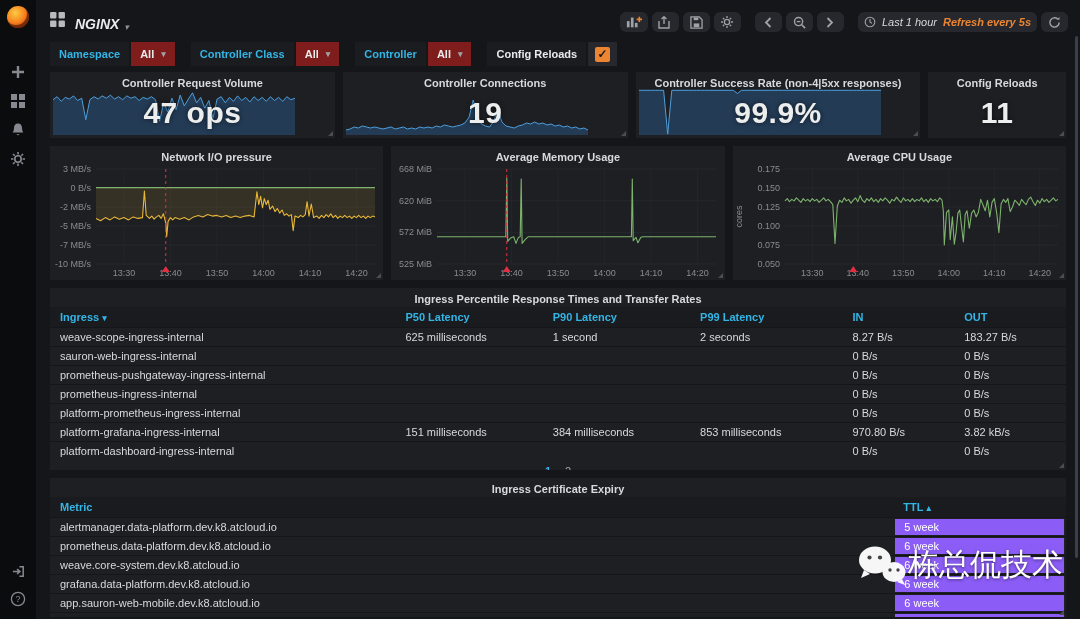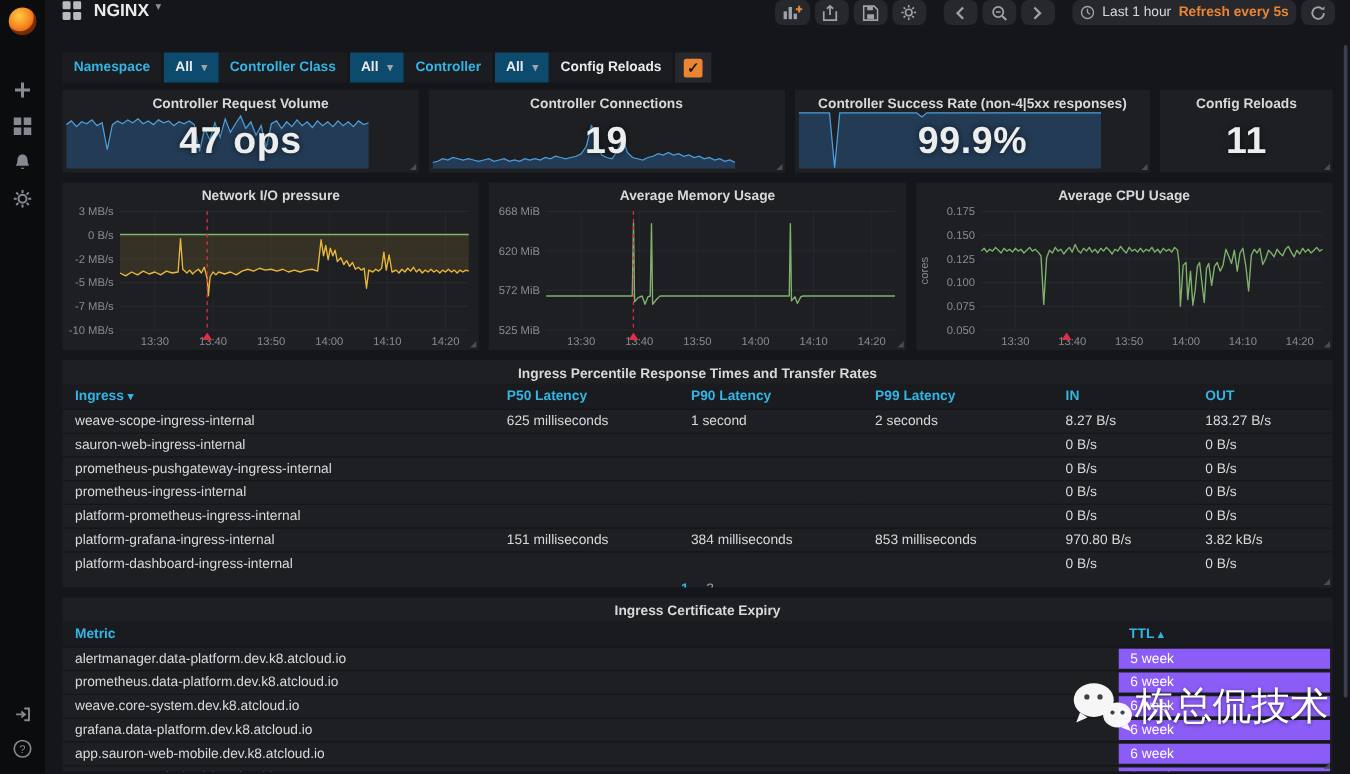--- a/index.html
+++ b/index.html
@@ -12,34 +12,34 @@
   .sidebar { position:absolute; left:0; top:0; width:36px; height:619px; background:#0b0c0e;
     display:flex; flex-direction:column; align-items:center; z-index:5; }
   .logo { width:22px; height:22px; margin-top:6px; border-radius:50%;
     background:radial-gradient(circle at 38% 32%, #fbcb43 0%, #f6861f 45%, #e03c0c 80%, #a82806 100%);
     box-shadow:inset -2px -3px 0 rgba(20,10,0,.55); }
   .side-icons { display:flex; flex-direction:column; align-items:center; margin-top:36px; gap:13px; }
   .side-bottom { margin-top:auto; margin-bottom:12px; display:flex; flex-direction:column; align-items:center; gap:12px; }
   .sicon svg { display:block; }
   
   .main { position:absolute; left:36px; top:0; width:1044px; height:619px; }
-  .topnav { height:32px; display:flex; align-items:flex-start; padding:0 12px 0 13px; }
+  .topnav { height:32px; display:flex; align-items:flex-end; padding:0 12px 0 13px;font-style:italic; }
   .dash-title { color:#e9eaeb; font-size:14px; font-weight:bold; margin-left:9px; }
   .title-caret { color:#8e9196; font-size:9px; margin-left:5px; }
   .topnav-right { margin-left:auto; display:flex; align-items:center; gap:4px; }
   .tbtn { background:#26282d; border-radius:6px; height:20px; min-width:27px; padding:0 6px;
     display:flex; align-items:center; justify-content:center; color:#9fa2a7; }
   .tgroup { display:flex; gap:4px; margin-left:10px; }
   .time-btn { font-size:11px; gap:6px; color:#d8d9da; white-space:nowrap; }
   .refresh-text { color:#eb8532; font-weight:bold; }
   
-  .submenu { display:flex; align-items:center; padding:10px 14px 2px 14px; }
+  .submenu { display:flex; align-items:center; gap:16px; padding:10px 14px 2px 14px; }
   .varbox { display:flex; align-items:stretch; font-size:11px; }
   .varlabel { background:#1a1c20; color:#33b5e5; font-weight:bold; padding:6px 9px; display:flex; align-items:center; }
-  .varvalue { background:#0c4a6e; color:#e9eaeb; font-weight:bold; padding:6px 9px; display:flex; align-items:center; gap:7px; margin-left:2px; }
+  .varvalue { background:#7f1d1d; color:#e9eaeb; font-weight:bold; padding:6px 9px; display:flex; align-items:center; gap:7px; margin-left:2px; }
   .caret { color:#9fa2a7; font-size:9px; }
   .cb-wrap { background:#26282d; padding:4px 7px; margin-left:2px; display:flex; align-items:center; }
   .cb { width:15px; height:15px; background:#eb8532; border-radius:2px; color:#17181b;
     font-size:12px; font-weight:bold; display:flex; align-items:center; justify-content:center; line-height:1; }
   
   .content { padding:4px 14px 0 14px; }
   .prow { display:flex; gap:8px; margin-bottom:8px; }
   .panel { position:relative; background:#1d1f23; overflow:hidden; }
   .panel::after { content:""; position:absolute; right:2px; bottom:2px; width:0; height:0;
     border-bottom:5px solid #4a4d52; border-left:5px solid transparent; }

